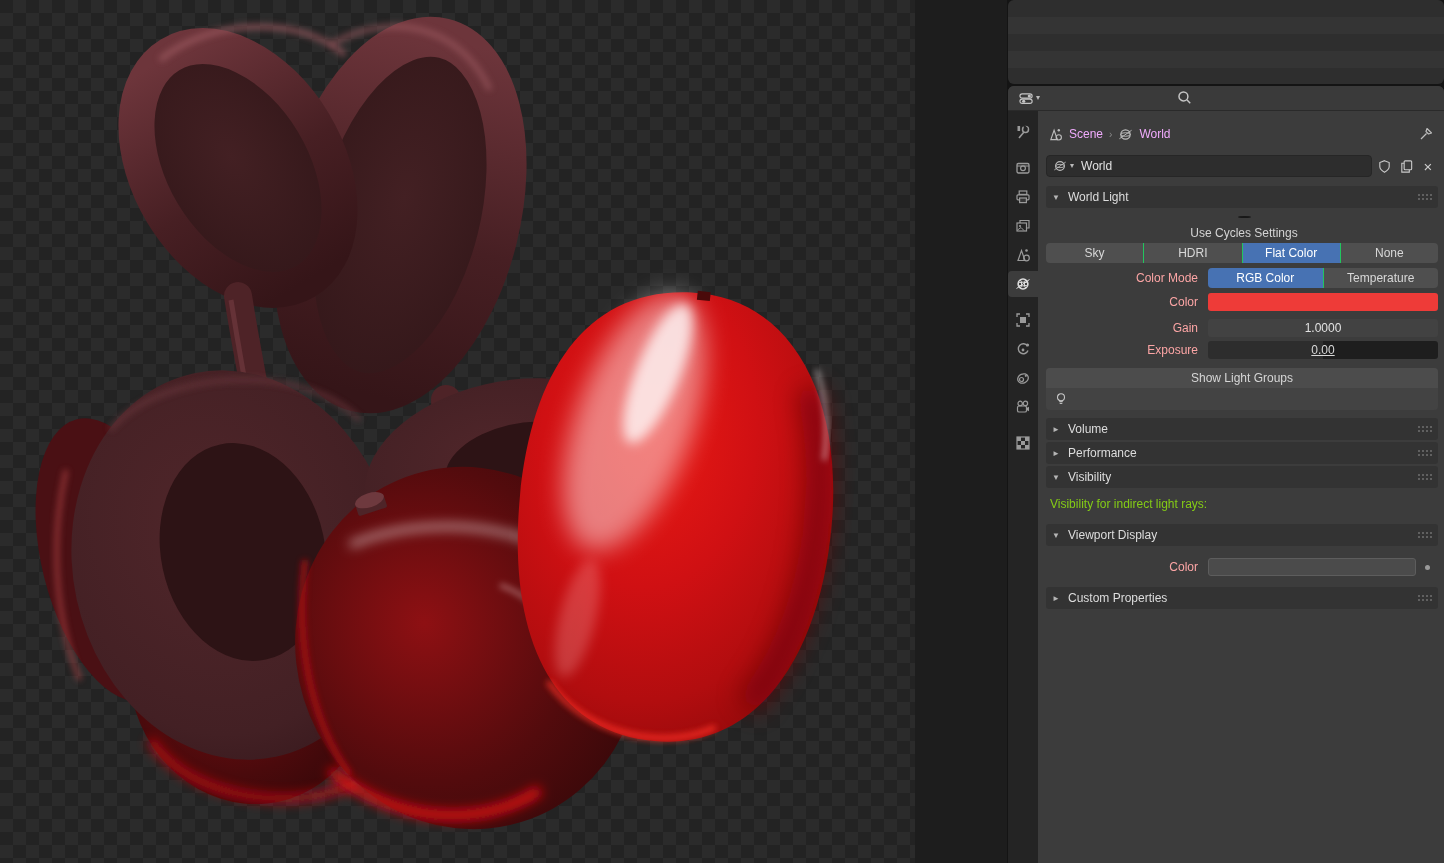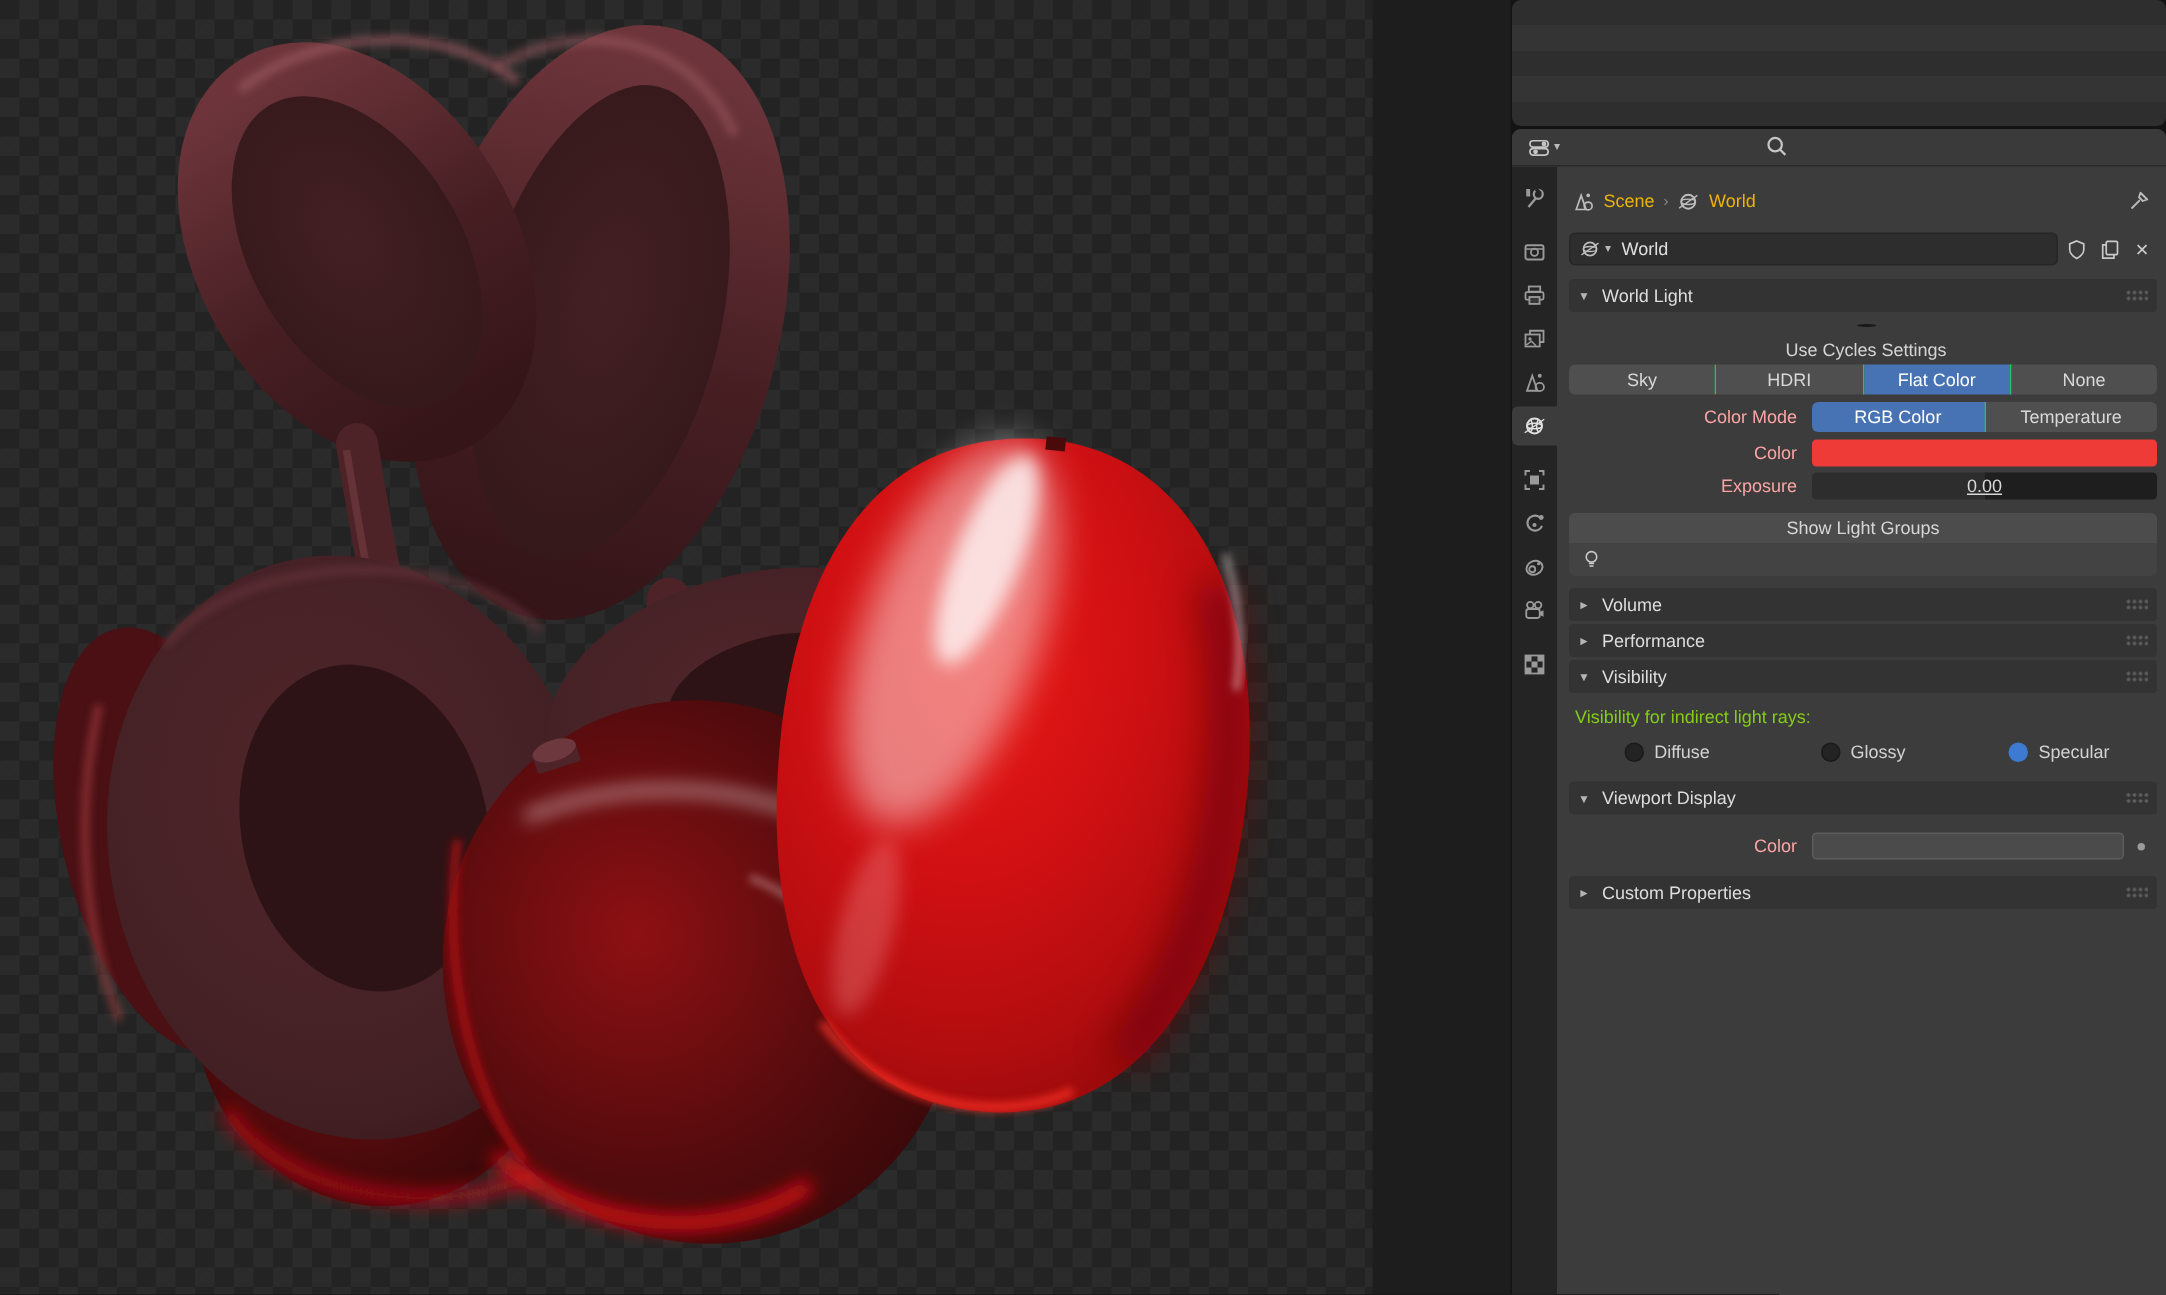--- a/index.html
+++ b/index.html
@@ -36,21 +36,21 @@
   .tab.active { background:#3c3c3c; border-radius:4px 0 0 4px; }
   .tab svg { opacity:.82; }
   .tab.active svg { opacity:1; }
   .tab-gap { height:7px; }
 
   .content { flex:1; padding:10px 6px 0 8px; position:relative; }
   .row { display:flex; align-items:center; }
 
   
   .breadcrumb { height:26px; gap:6px; padding-left:2px; }
-  .bc-text { color:#eab308; font-size:12px; }
+  .bc-text { color:#f0abfc; font-size:12px; }
   .bc-sep { color:#8a8a8a; font-size:10px; }
   .pin { margin-left:auto; margin-right:4px; }
 
   
   .datablock { height:24px; margin-top:7px; }
   .db-field { flex:1; height:22px; background:#2d2d2d; border:1px solid #262626; border-radius:4px;
     display:flex; align-items:center; padding:0 6px; gap:3px; }
   .db-name { color:#e0e0e0; font-size:12px; margin-left:4px; }
   .db-btn { width:20px; height:20px; display:flex; align-items:center; justify-content:center; margin-left:2px; }
   .x-glyph { color:#cdcdcd; font-size:15px; line-height:1; }
@@ -399,20 +399,26 @@
             </div>
           </div>
 
           <div class="row lrow" style="margin-top:4px;">
             <span class="lbl">Color</span>
             <div class="wgt">
                 <div class="swatch"></div>
               </div>
           </div>
 
+          <div class="row lrow" style="margin-top:6px;">
+            <span class="lbl">Gain</span>
+            <div class="wgt">
+                <div class="slider">1.0000</div>
+              </div>
+          </div>
 
           <div class="row lrow" style="margin-top:2px;">
             <span class="lbl">Exposure</span>
             <div class="wgt">
                 <div class="slider dark">0.00</div>
               </div>
           </div>
 
           <div class="lg-block">
             <div class="lg-btn">Show Light Groups</div>
@@ -438,34 +444,20 @@
           <div class="phead tight">
             <span class="arrow">▼</span>
             <span class="ptitle">Visibility</span>
             <span class="dots"></span>
           </div>
 
           <div class="row hint-row">
             <span class="hint">Visibility for indirect light rays:</span>
           </div>
 
-          <div class="row tog-row">
-            <div class="tog-col">
-              <span class="tog-circle"></span>
-              <span class="tog-label">Diffuse</span>
-            </div>
-            <div class="tog-col">
-              <span class="tog-circle"></span>
-              <span class="tog-label">Glossy</span>
-            </div>
-            <div class="tog-col">
-              <span class="tog-circle on"></span>
-              <span class="tog-label">Specular</span>
-            </div>
-          </div>
 
           <div class="phead" style="margin-top:13px;">
             <span class="arrow">▼</span>
             <span class="ptitle">Viewport Display</span>
             <span class="dots"></span>
           </div>
 
           <div class="row vp-color-row">
             <span class="lbl">Color</span>
             <div class="wgt">

